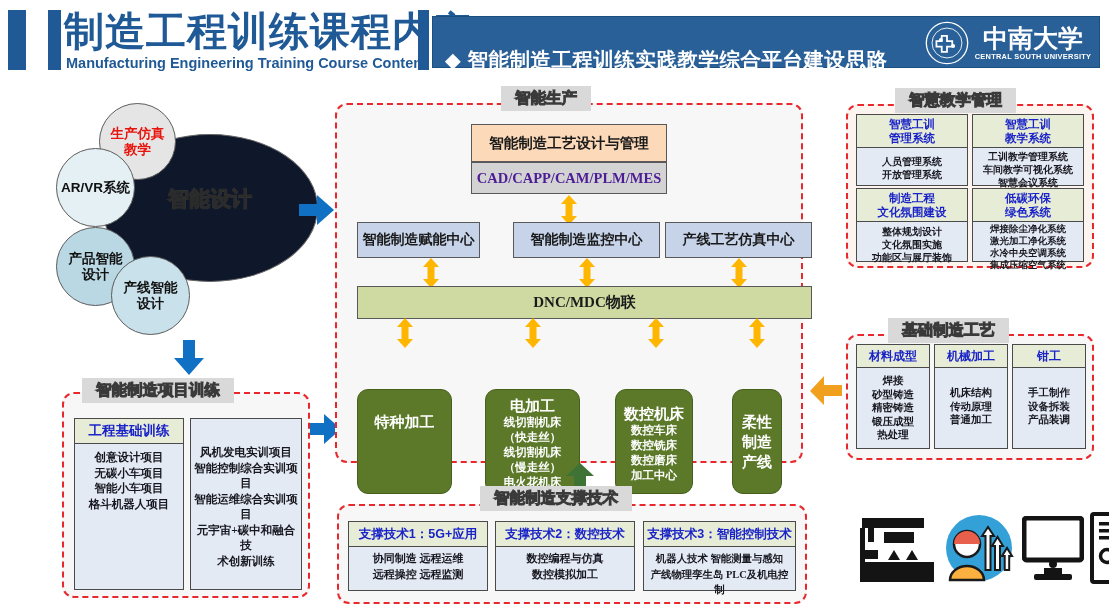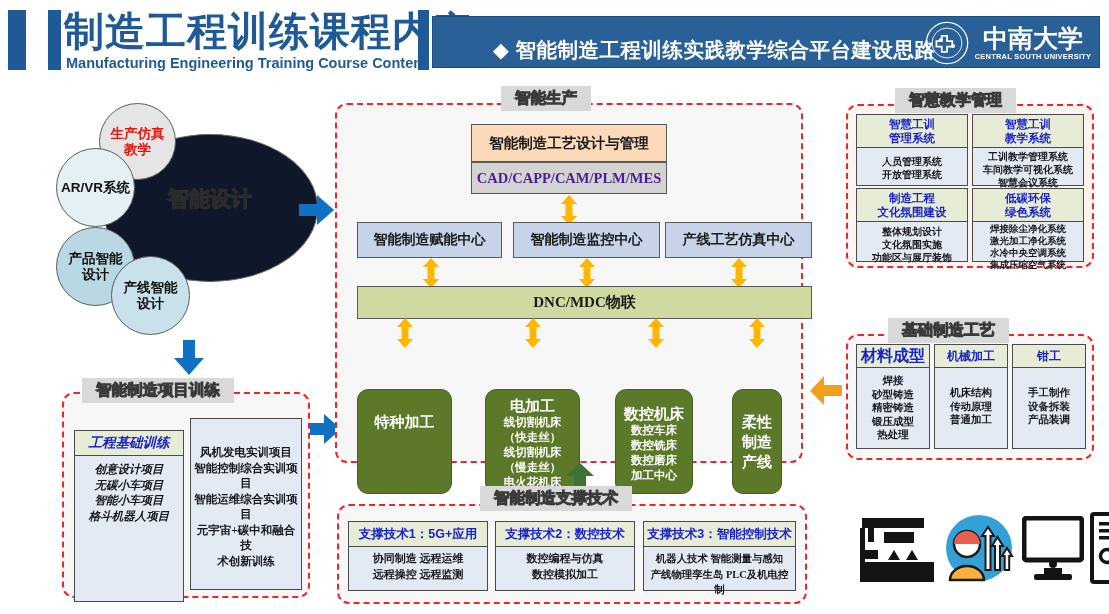--- a/index.html
+++ b/index.html
@@ -24,22 +24,22 @@
     position:absolute; left:66px; top:55px;
     font-size:14.5px; font-weight:bold; color:#1f5a96;
     letter-spacing:0px; white-space:nowrap;
   }
   .hdr-bar-right { position:absolute; left:418px; top:10px; width:11px; height:60px; background:#1f5a96; }
   .hdr-band {
     position:absolute; left:432px; top:16px; width:668px; height:52px;
     background:#2a6098; border:1px solid #1c4e80;
   }
   .hdr-band-txt {
-    position:absolute; left:12px; top:19px;
-    font-size:20.5px; font-weight:bold; color:#ffffff; letter-spacing:0.5px; white-space:nowrap;margin-left:48px;
+    position:absolute; left:12px; top:29px;
+    font-size:20.5px; font-weight:bold; color:#ffffff; letter-spacing:0.5px; white-space:nowrap;
   }
   .csu-seal { position:absolute; right:130px; top:4px; width:44px; height:44px; }
   .csu-name {
     position:absolute; right:6px; top:5px; width:120px;
     font-size:25px; font-weight:bold; color:#ffffff; text-align:center;
     font-family:"Liberation Serif","DejaVu Serif",serif; white-space:nowrap;
   }
   .csu-en {
     position:absolute; right:6px; top:35px; width:120px;
     font-size:7.4px; font-weight:bold; color:#ffffff; text-align:center; letter-spacing:0.3px;
@@ -101,21 +101,21 @@
   
   #center-box { left:335px; top:103px; width:468px; height:360px; }
   #center-title { left:501px; top:86px; }
 
   .box-plain { position:absolute; border:1.6px solid #595959; text-align:center;
                display:flex; align-items:center; justify-content:center;
                font-weight:bold; }
   #box-craft { left:471px; top:124px; width:196px; height:38px; background:#fbd9b9; font-size:14.5px; color:#1a1a1a; }
   #box-cad   { left:471px; top:162px; width:196px; height:32px; background:#d3d3d3; font-size:14.5px; color:#4c1d95;
                font-family:"Liberation Serif","DejaVu Serif",serif; }
-  #box-c1 { left:357px; top:222px; width:145px; height:36px; background:#c6d3e8; font-size:14px; }
+  #box-c1 { left:357px; top:222px; width:123px; height:36px; background:#c6d3e8; font-size:14px; }
   #box-c2 { left:513px; top:222px; width:147px; height:36px; background:#c6d3e8; font-size:14px; }
   #box-c3 { left:665px; top:222px; width:147px; height:36px; background:#c6d3e8; font-size:14px; }
   #box-dnc { left:357px; top:286px; width:455px; height:33px; background:#cfdaa3; font-size:15px;
              font-family:"Liberation Serif","DejaVu Serif",serif; }
 
   .green-card { position:absolute; background:#5b7929; border:1.5px solid #44601c;
                 border-radius:11px; color:#ffffff; text-align:center;margin-top:42px; }
   .green-card .gc-h { font-size:15px; font-weight:bold; line-height:19px; padding-top:2px;
                       font-family:"Liberation Sans","DejaVu Sans",sans-serif; }
   .green-card .gc-b { font-size:11.5px; line-height:15px; font-weight:bold;
@@ -195,21 +195,21 @@
   <path d="M11 0 h12 v18 h9 L17 35 2 18 h9 z" fill="#1071c4"></path>
 </svg>
 
 <svg class="arrow-blue-right" style="left:306px; top:412px;" viewBox="0 0 36 34">
   <path d="M0 11 h18 V2 l17 15 -17 15 v-9 H0 z" fill="#1071c4"></path>
 </svg>
 
 <div class="dashed-red" id="train-box"></div>
 <div class="sect-title" id="train-title">智能制造项目训练</div>
 
-<div class="card" style="left:74px; top:430px; width:110px; height:172px;font-style:italic;">
+<div class="card" style="left:74px; top:418px; width:110px; height:172px;">
   <div class="card-hd">工程基础训练</div>
   <div class="card-bd" style="white-space:pre-line; ">创意设计项目
 无碳小车项目
 智能小车项目
 格斗机器人项目</div>
 </div>
 <div class="card" style="left:190px; top:418px; width:112px; height:172px;">
   <div class="card-bd" style="white-space:pre-line; padding-top:26px;">风机发电实训项目
 智能控制综合实训项目
 智能运维综合实训项目
@@ -336,21 +336,21 @@
   <div class="card-bd" style="white-space:pre-line; font-size:9.5px; line-height:12px; padding-top:1px">焊接除尘净化系统
 激光加工净化系统
 水冷中央空调系统
 集成压缩空气系统</div>
 </div>
 
 <div class="dashed-red" id="basic-box"></div>
 <div class="sect-title" id="basic-title">基础制造工艺</div>
 
 <div class="card" style="left:856px; top:344px; width:74px; height:105px;">
-  <div class="card-hd" style="font-size:16px; padding:3px 1px">材料成型</div>
+  <div class="card-hd" style="font-size:12px; padding:3px 1px">材料成型</div>
   <div class="card-bd" style="white-space:pre-line; font-size:10.5px; line-height:13.5px; padding-top:6px">焊接
 砂型铸造
 精密铸造
 锻压成型
 热处理</div>
 </div>
 <div class="card" style="left:934px; top:344px; width:74px; height:105px;">
   <div class="card-hd" style="font-size:12px; padding:3px 1px">机械加工</div>
   <div class="card-bd" style="white-space:pre-line; font-size:10.5px; line-height:13.5px; padding-top:18px">机床结构
 传动原理

